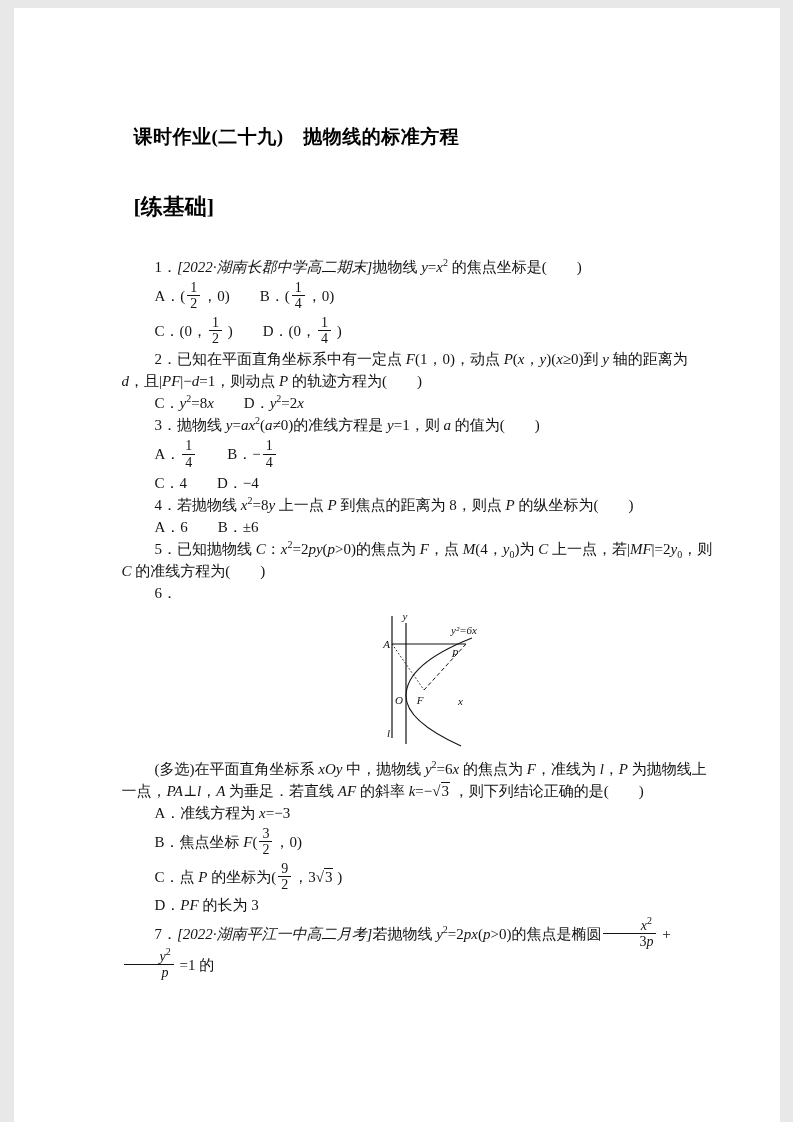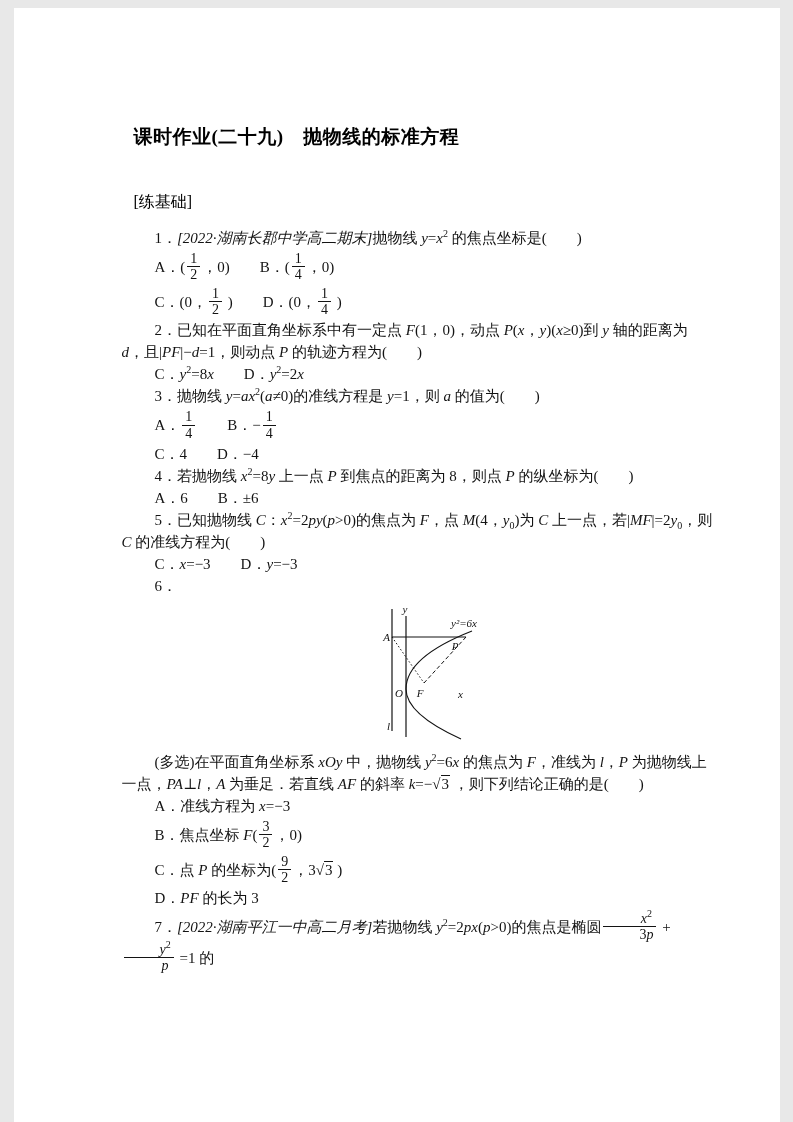--- a/index.html
+++ b/index.html
@@ -14,24 +14,24 @@
     font-size:15px;
     overflow:hidden;
   }
   .title {
     position:absolute; left:120px; top:116px;
     font-size:19px; font-weight:bold; color:#000;
     letter-spacing:0.5px;
   }
   .section-label {
     position:absolute; left:120px; top:184px;
-    font-size:16px; font-weight:normal; color:#000;
+    font-size:22px; font-weight:bold; color:#000;
   }
   .content {
-    position:absolute; left:108px; top:219px; width:592px;
+    position:absolute; left:108px; top:248px; width:592px;
     line-height:22px;
   }
   .content p { margin:0; }
   .stem { text-indent:2.2em; }
   .opt  { padding-left:2.2em; }
   .frow { padding-top:2px; padding-bottom:2px; }
   i { font-style:italic; }
   sup { font-size:10px; vertical-align:super; line-height:0; }
   sub { font-size:10px; vertical-align:sub; line-height:0; }
   .fr {
@@ -69,21 +69,20 @@
     <p class="opt">C．<i>y</i><sup>2</sup>=8<i>x</i>　　D．<i>y</i><sup>2</sup>=2<i>x</i></p>
 
     <p class="stem">3．抛物线 <i>y</i>=<i>ax</i><sup>2</sup>(<i>a</i>≠0)的准线方程是 <i>y</i>=1，则 <i>a</i> 的值为(　　)</p>
     <p class="opt frow">A．<span class="fr"><span class="nu">1</span><span class="de">4</span></span>　　B．−<span class="fr"><span class="nu">1</span><span class="de">4</span></span></p>
     <p class="opt">C．4　　D．−4</p>
 
     <p class="stem">4．若抛物线 <i>x</i><sup>2</sup>=8<i>y</i> 上一点 <i>P</i> 到焦点的距离为 8，则点 <i>P</i> 的纵坐标为(　　)</p>
     <p class="opt">A．6　　B．±6</p>
 
     <p class="stem">5．已知抛物线 <i>C</i>：<i>x</i><sup>2</sup>=2<i>py</i>(<i>p</i>&gt;0)的焦点为 <i>F</i>，点 <i>M</i>(4，<i>y</i><sub>0</sub>)为 <i>C</i> 上一点，若|<i>MF</i>|=2<i>y</i><sub>0</sub>，则 <i>C</i> 的准线方程为(　　)</p>
-    <p class="opt">C．<i>x</i>=−3　　D．<i>y</i>=−3</p>
 
     <p class="stem">6．</p>
 
     <div class="figure">
       <svg width="140" height="140" viewBox="0 0 140 140">
 
         <line x1="38" y1="6" x2="38" y2="128" stroke="#131313" stroke-width="1.2"></line>
 
         <line x1="52" y1="13" x2="52" y2="134" stroke="#131313" stroke-width="1.2"></line>
 

